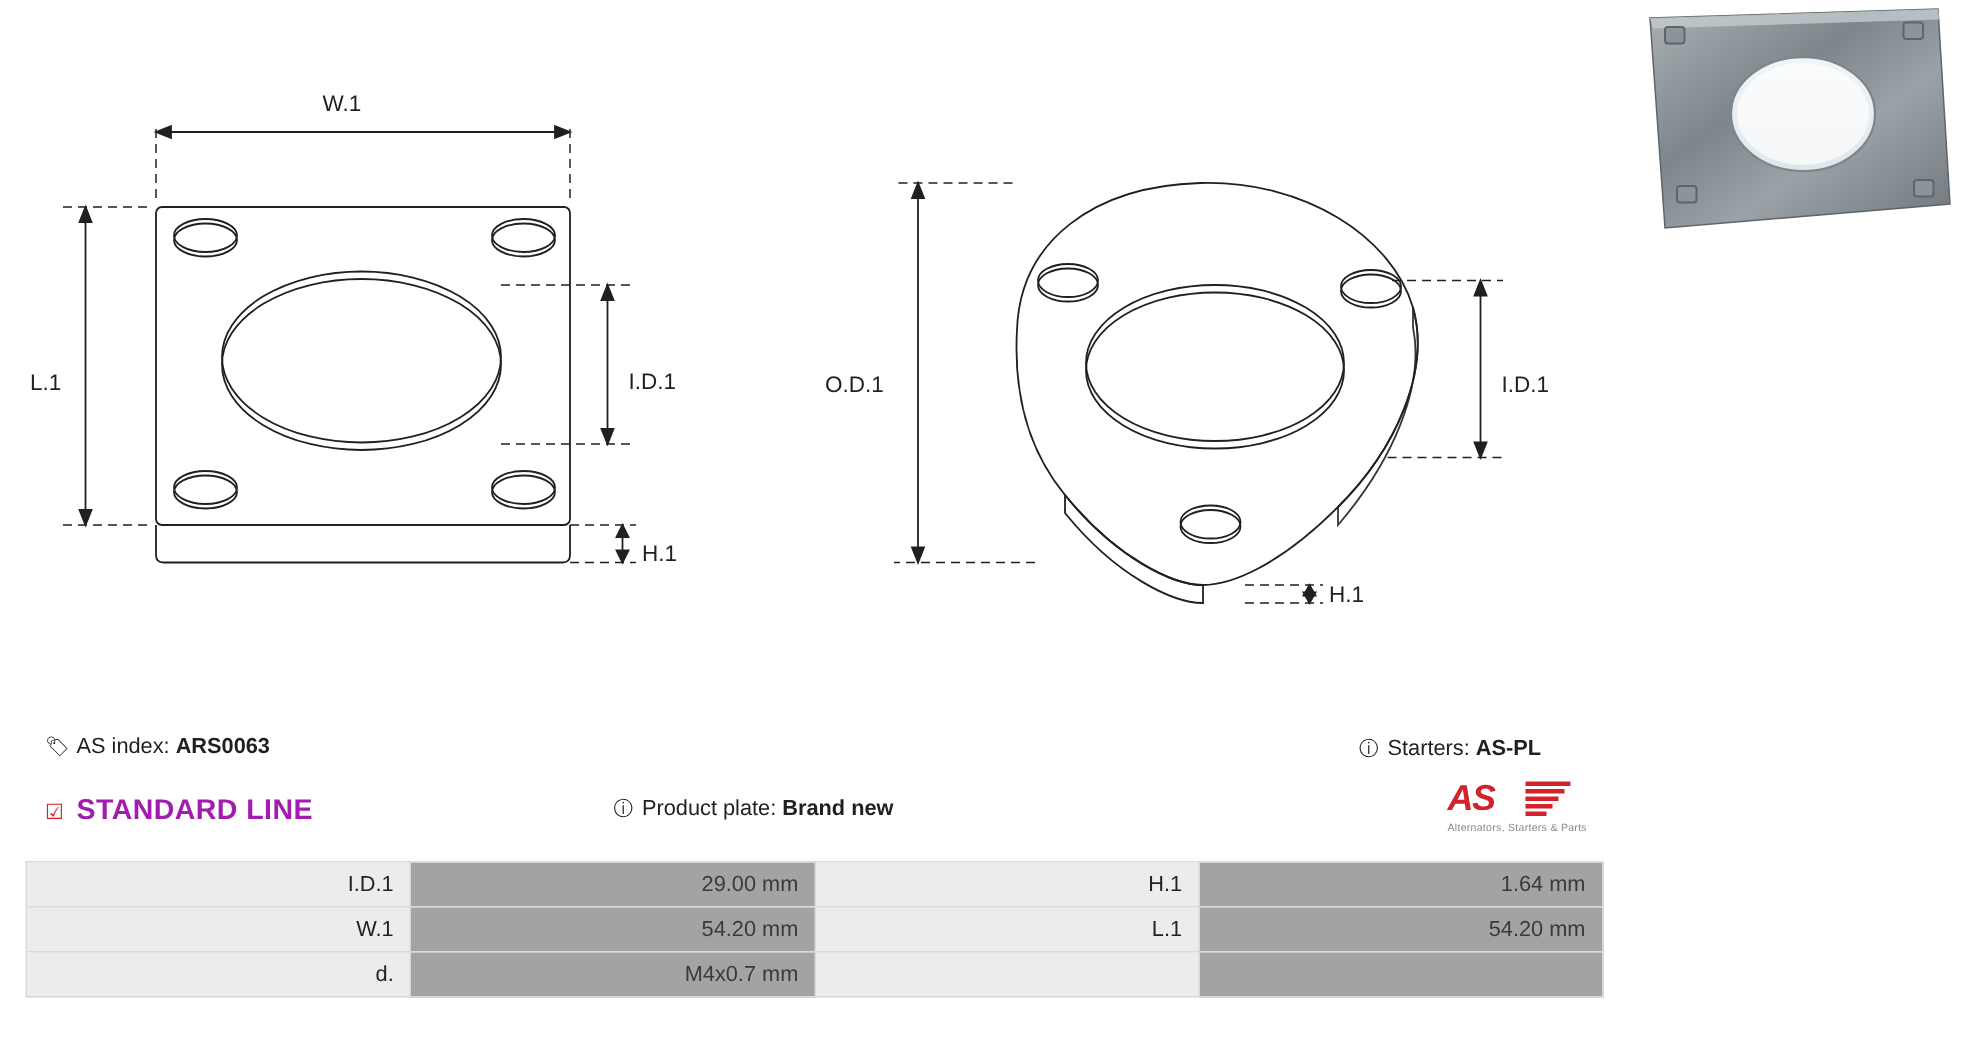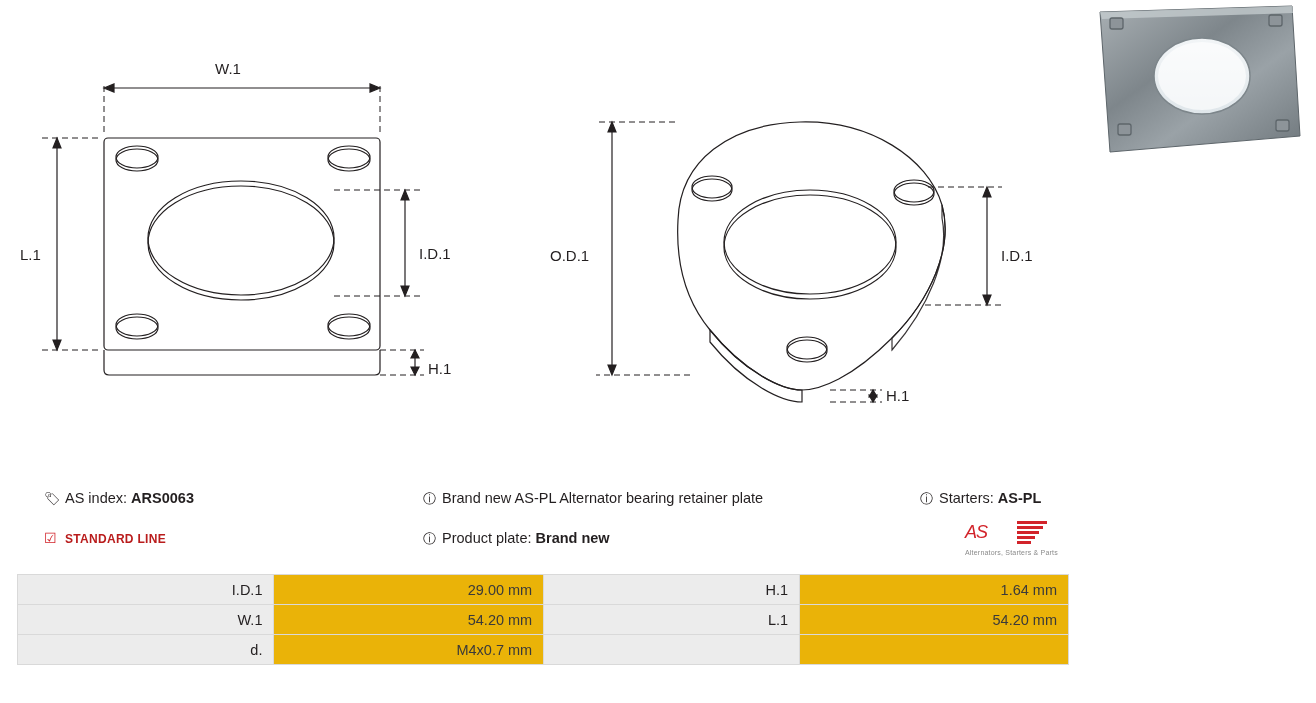--- a/index.html
+++ b/index.html
@@ -26,40 +26,40 @@
   
   .photo{
     position:absolute;
     left:1086px;top:4px;
     width:222px;height:152px;
   }
 
   
   .info{
     position:absolute;
-    left:14px;top:478px;
+    left:0;top:478px;
     width:1248px;height:82px;
   }
   .info .line{position:absolute;white-space:nowrap;font-size:14.5px;}
   .i-icon{display:inline-block;width:15px;text-align:center;margin-right:5px;color:#231f20;font-size:13px;}
   .tag-icon{display:inline-block;width:16px;margin-right:5px;color:#231f20;font-size:13px;}
   .check-icon{display:inline-block;width:16px;margin-right:5px;color:#d2232a;font-size:14px;}
   .bold{font-weight:bold;}
-  .std{color:#b91c1c;font-weight:bold;font-size:12px;letter-spacing:.3px;}
+  .std{color:#a21caf;font-weight:bold;font-size:19px;letter-spacing:.3px;}
 
   .as-logo{
     position:absolute;
     left:965px;top:519px;
     width:106px;height:40px;
   }
   .as-logo .as-text{
     font-family:"Liberation Sans", sans-serif;
-    font-weight:normal;
+    font-weight:bold;
     font-style:italic;
-    font-size:18px;
+    font-size:24px;
     color:#d2232a;
     letter-spacing:-1px;
     line-height:27px;
   }
   .as-logo .as-sub{
     font-size:7px;
     color:#8a8a8a;
     letter-spacing:.2px;
     margin-top:2px;
     white-space:nowrap;
@@ -81,21 +81,21 @@
     padding:0 11px;
     text-align:right;
     color:#3a3a3a;
   }
   .tbl td.lab{
     background:#ececec;
     width:250px;
     color:#231f20;
   }
   .tbl td.val{
-    background:#eab308;
+    background:#a3a3a3;
     width:263px;
   }
 </style>
 </head>
 <body>
 
 <div class="canvas">
 
   <div class="drawings">
 
@@ -238,23 +238,20 @@
 
     <div class="line" style="left:30px;top:12px;">
       <span class="tag-icon">🏷</span><span>AS index:</span>
       <span class="bold">ARS0063</span>
     </div>
 
     <div class="line" style="left:30px;top:52px;">
       <span class="check-icon">☑</span><span class="std">STANDARD LINE</span>
     </div>
 
-    <div class="line" style="left:408px;top:12px;">
-      <span class="i-icon">ⓘ</span><span>Brand new AS-PL Alternator bearing retainer plate</span>
-    </div>
 
     <div class="line" style="left:408px;top:52px;">
       <span class="i-icon">ⓘ</span><span>Product plate:</span>
       <span class="bold">Brand new</span>
     </div>
 
     <div class="line" style="left:905px;top:12px;">
       <span class="i-icon">ⓘ</span><span>Starters:</span>
       <span class="bold">AS-PL</span>
     </div>

